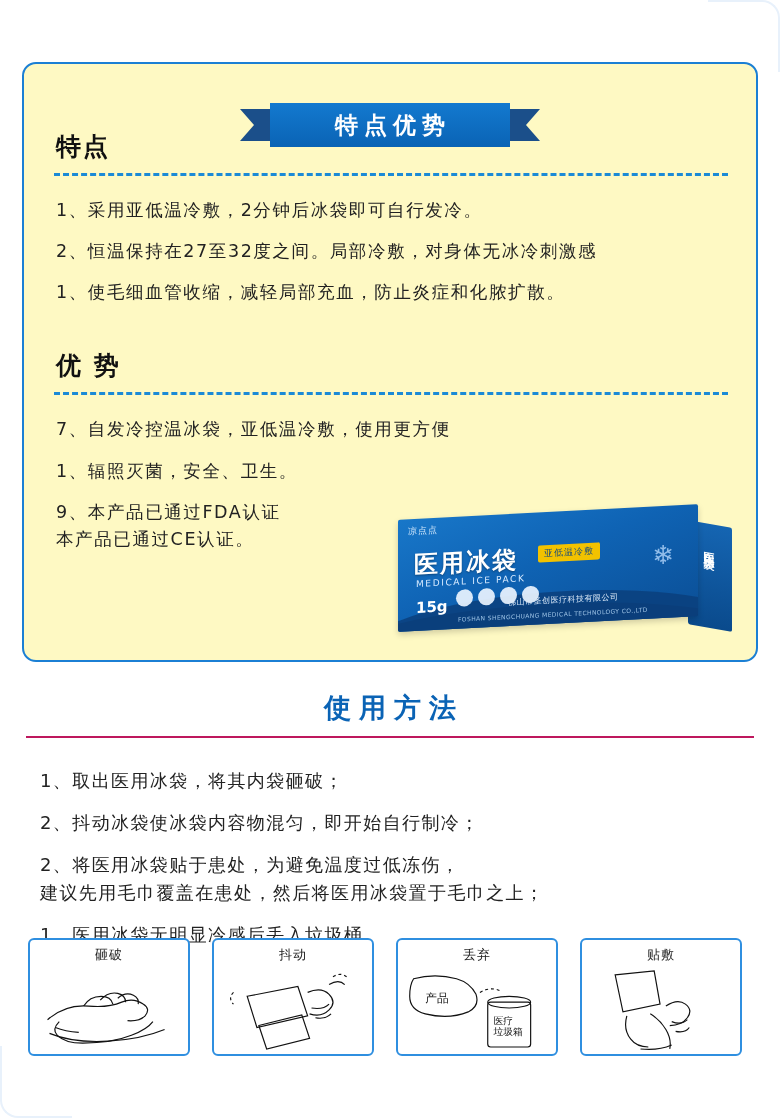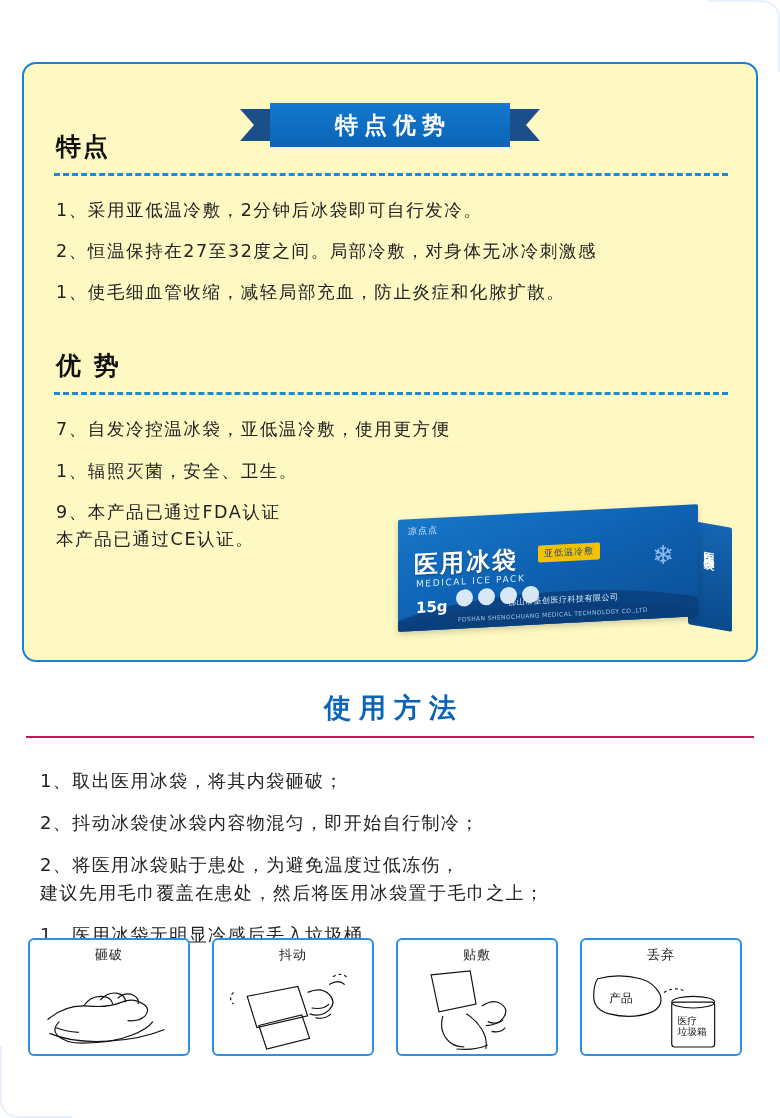--- a/index.html
+++ b/index.html
@@ -422,43 +422,43 @@
           <path d="M100 46 q12 2 18 -4"></path>
           <path d="M104 56 q10 2 16 -4"></path>
           <path d="M118 22 q10 -6 16 0"></path>
           <path d="M122 14 q8 -5 14 0" stroke-dasharray="3 3"></path>
           <path d="M20 30 q-6 6 0 12" stroke-dasharray="3 3"></path>
         </g>
       </svg>
     </div>
 
     <div class="step">
+      <div class="cap">丢弃</div>
+      <svg viewBox="0 0 162 92">
+        <g fill="none" stroke="#111" stroke-width="1.2">
+          <path d="M16 16 q22 -6 44 0 q14 4 20 16 q4 12 -8 18 q-20 8 -44 2 q-16 -4 -16 -18 q0 -12 4 -18 z"></path>
+          <path d="M84 30 q10 -6 20 -2" stroke-dasharray="3 3"></path>
+          <rect x="92" y="40" width="44" height="46" rx="3"></rect>
+          <ellipse cx="114" cy="40" rx="22" ry="6"></ellipse>
+        </g>
+        <text x="28" y="40" font-size="12" fill="#111" font-family="DejaVu Sans, sans-serif">产品</text>
+        <text x="98" y="62" font-size="10" fill="#111" font-family="DejaVu Sans, sans-serif">医疗</text>
+        <text x="98" y="74" font-size="10" fill="#111" font-family="DejaVu Sans, sans-serif">垃圾箱</text>
+      </svg>
+    </div>
+
+    <div class="step">
       <div class="cap">贴敷</div>
       <svg viewBox="0 0 162 92">
         <g fill="none" stroke="#111" stroke-width="1.2">
           <path d="M34 12 l40 -4 l6 34 l-38 8 z"></path>
           <path d="M46 54 q-4 14 4 24 q6 8 18 8"></path>
           <path d="M70 52 q10 6 16 16 q6 10 4 20"></path>
           <path d="M86 44 q12 -8 20 -2 q8 6 2 14 q-6 8 -18 8"></path>
           <path d="M92 60 q10 4 16 -2"></path>
           <path d="M96 70 q10 2 14 -4"></path>
           <path d="M60 88 q18 2 32 -4"></path>
         </g>
       </svg>
     </div>
 
-    <div class="step">
-      <div class="cap">丢弃</div>
-      <svg viewBox="0 0 162 92">
-        <g fill="none" stroke="#111" stroke-width="1.2">
-          <path d="M16 16 q22 -6 44 0 q14 4 20 16 q4 12 -8 18 q-20 8 -44 2 q-16 -4 -16 -18 q0 -12 4 -18 z"></path>
-          <path d="M84 30 q10 -6 20 -2" stroke-dasharray="3 3"></path>
-          <rect x="92" y="40" width="44" height="46" rx="3"></rect>
-          <ellipse cx="114" cy="40" rx="22" ry="6"></ellipse>
-        </g>
-        <text x="28" y="40" font-size="12" fill="#111" font-family="DejaVu Sans, sans-serif">产品</text>
-        <text x="98" y="62" font-size="10" fill="#111" font-family="DejaVu Sans, sans-serif">医疗</text>
-        <text x="98" y="74" font-size="10" fill="#111" font-family="DejaVu Sans, sans-serif">垃圾箱</text>
-      </svg>
-    </div>
-
   </div>
 </div>
 
 </body></html>

